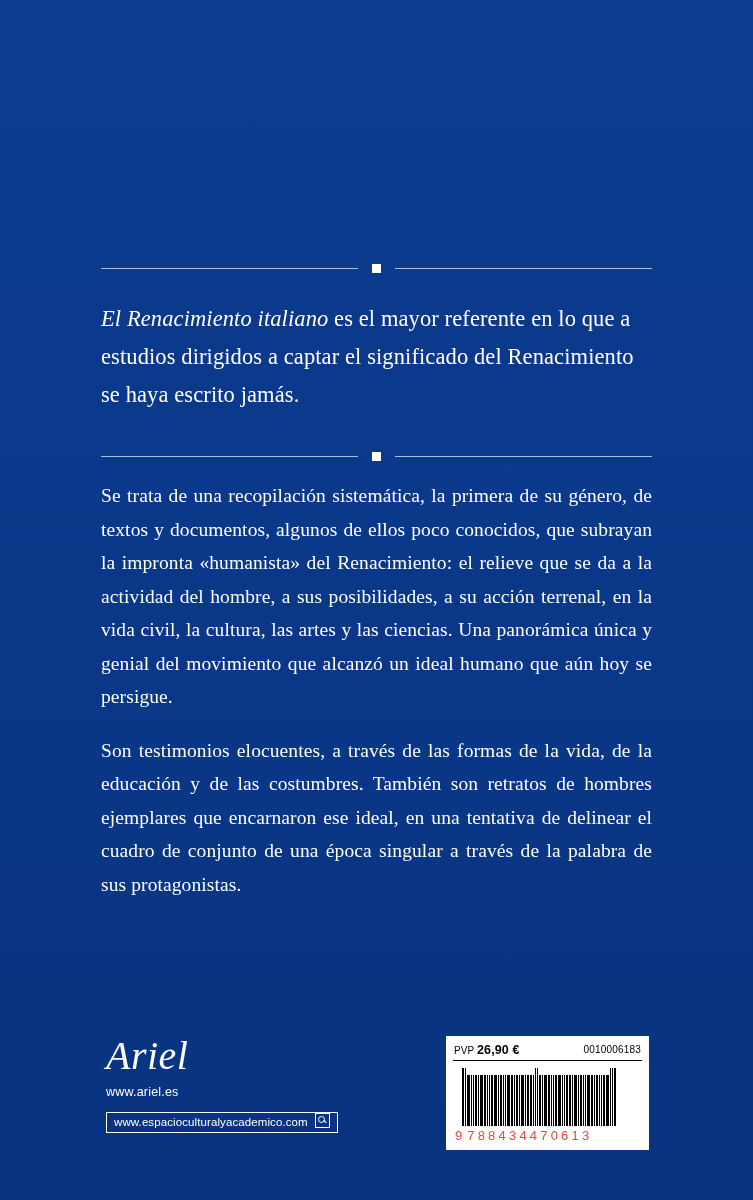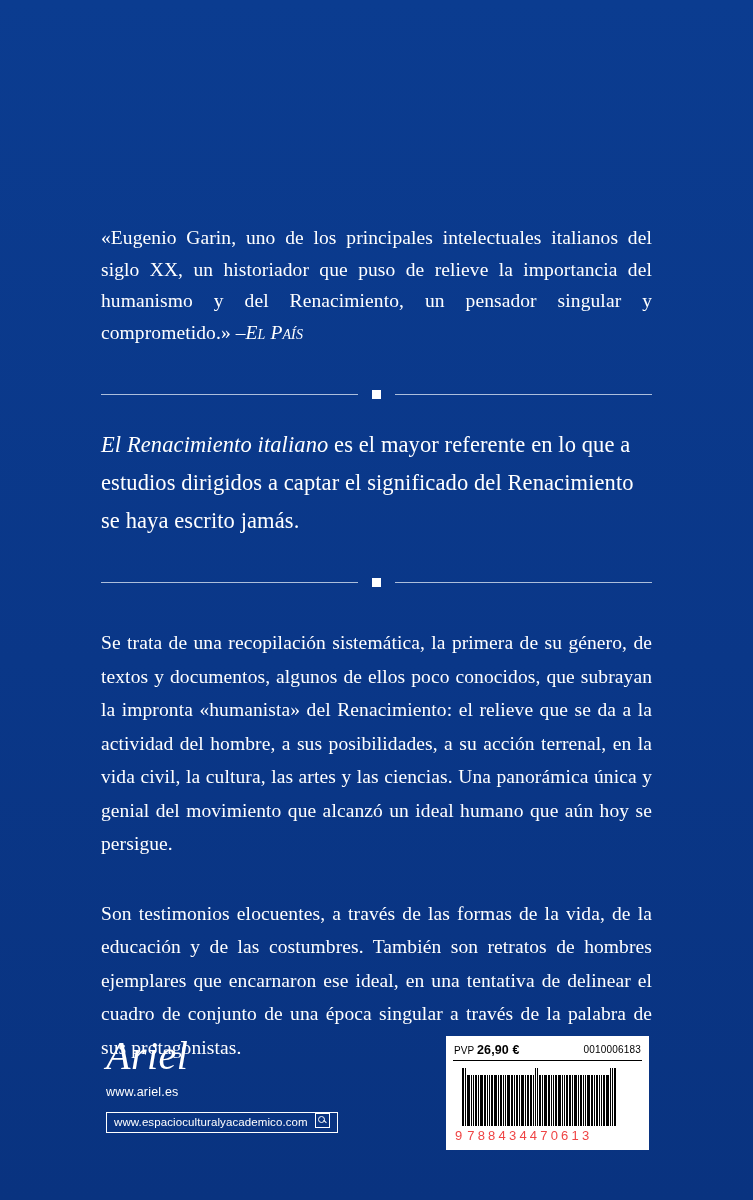--- a/index.html
+++ b/index.html
@@ -81,22 +81,22 @@
   }
 
   .body-text {
     font-size: 19.5px;
     line-height: 33.5px;
     text-align: justify;
     text-align-last: left;
     margin: 0;
     letter-spacing: 0.1px;
   }
-  .body-p1 { margin-top: 38px; }
-  .body-p2 { margin-top: 36px; }
+  .body-p1 { margin-top: 17px; }
+  .body-p2 { margin-top: 20px; }
 
   
   .footer {
     position: absolute;
     left: 0;
     top: 1030px;
     width: 597px;
     height: 170px;
   }
 
@@ -235,21 +235,20 @@
     margin-right: 4px;
   }
 </style>
 </head>
 <body>
 
 <div class="page">
 
   <div class="content">
 
-    <p class="quote"><span>«Eugenio Garin, uno de los principales intelectuales italianos del siglo XX, un historiador que puso de relieve la importancia del humanismo y del Renacimiento, un pensador singular y comprometido.» </span><span class="smallcaps">–El País</span></p>
 
     <div class="divider divider-1">
       <span class="rule"></span>
       <span class="sq"></span>
       <span class="rule"></span>
     </div>
 
     <p class="highlight"><span class="ital">El Renacimiento italiano</span><span> es el mayor referente en lo que a estudios dirigidos a captar el significado del Renacimiento se haya escrito jamás.</span></p>
 
     <div class="divider divider-2">

